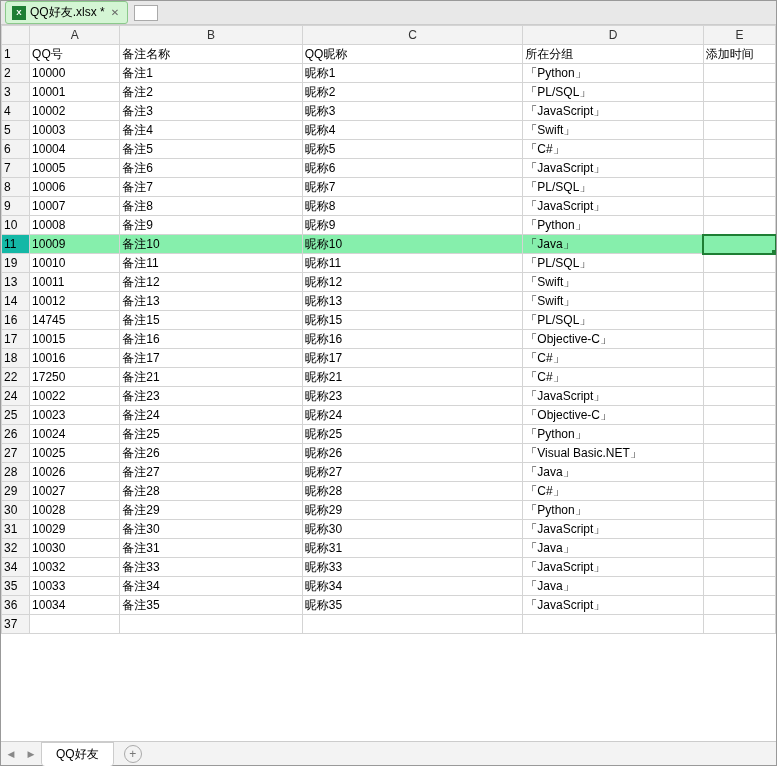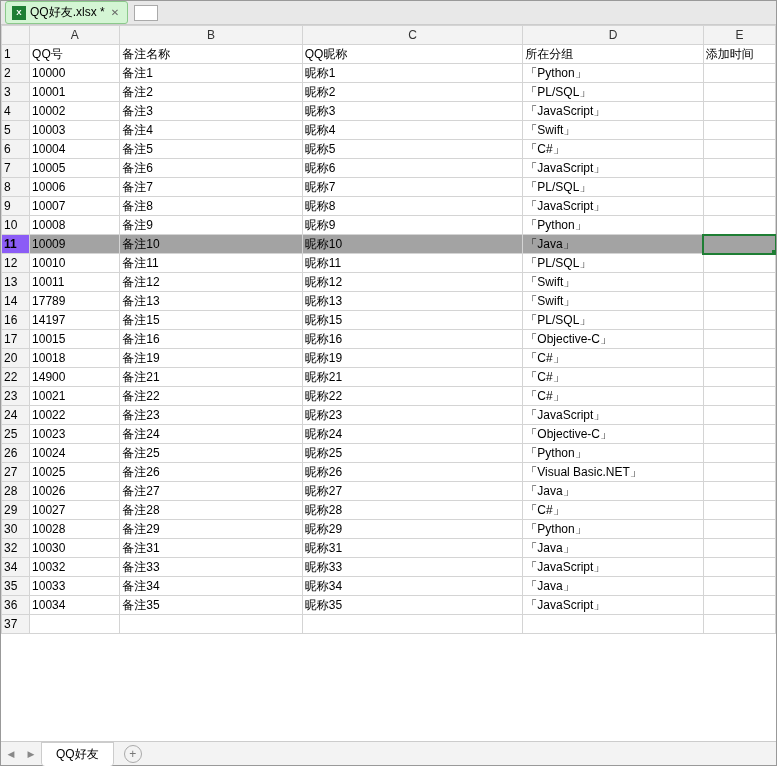--- a/index.html
+++ b/index.html
@@ -77,22 +77,22 @@
     }
     .corner { width: 28px; }
     .col-A { width: 90px; }
     .col-B { width: 182px; }
     .col-C { width: 220px; }
     .col-D { width: 180px; }
     .col-E { width: 72px; }
     .rowhdr { text-align: center; background: #f3f3f3; font-weight: normal; }
     .num { text-align: right; padding-right: 4px; }
     
-    tr.highlighted td { background: #a3a3a3; }
-    tr.highlighted td.rowhdr { background: #8b5cf6; font-weight: bold; }
+    tr.highlighted td { background: #86efac; }
+    tr.highlighted td.rowhdr { background: #14b8a6; }
     
     .active-cell {
       outline: 2px solid #1e7e34;
       outline-offset: -1px;
       position: relative;
     }
     .active-cell::after {
       content: "";
       position: absolute;
       right: -2px; bottom: -2px;
@@ -245,80 +245,72 @@
           </tr>
           <tr class="highlighted">
             <td class="rowhdr">11</td>
             <td class="num ">10009</td>
             <td class=" ">备注10</td>
             <td class=" ">昵称10</td>
             <td class=" ">「Java」</td>
             <td class=" active-cell"></td>
           </tr>
           <tr>
-            <td class="rowhdr">12</td>
+            <td class="rowhdr">19</td>
             <td class="num ">10010</td>
             <td class=" ">备注11</td>
             <td class=" ">昵称11</td>
             <td class=" ">「PL/SQL」</td>
             <td class=" "></td>
           </tr>
           <tr>
             <td class="rowhdr">13</td>
             <td class="num ">10011</td>
             <td class=" ">备注12</td>
             <td class=" ">昵称12</td>
             <td class=" ">「Swift」</td>
             <td class=" "></td>
           </tr>
           <tr>
             <td class="rowhdr">14</td>
-            <td class="num ">17789</td>
+            <td class="num ">10012</td>
             <td class=" ">备注13</td>
             <td class=" ">昵称13</td>
             <td class=" ">「Swift」</td>
             <td class=" "></td>
           </tr>
           <tr>
             <td class="rowhdr">16</td>
-            <td class="num ">14197</td>
+            <td class="num ">14745</td>
             <td class=" ">备注15</td>
             <td class=" ">昵称15</td>
             <td class=" ">「PL/SQL」</td>
             <td class=" "></td>
           </tr>
           <tr>
             <td class="rowhdr">17</td>
             <td class="num ">10015</td>
             <td class=" ">备注16</td>
             <td class=" ">昵称16</td>
             <td class=" ">「Objective-C」</td>
             <td class=" "></td>
           </tr>
           <tr>
-            <td class="rowhdr">20</td>
-            <td class="num ">10018</td>
-            <td class=" ">备注19</td>
-            <td class=" ">昵称19</td>
+            <td class="rowhdr">18</td>
+            <td class="num ">10016</td>
+            <td class=" ">备注17</td>
+            <td class=" ">昵称17</td>
             <td class=" ">「C#」</td>
             <td class=" "></td>
           </tr>
           <tr>
             <td class="rowhdr">22</td>
-            <td class="num ">14900</td>
+            <td class="num ">17250</td>
             <td class=" ">备注21</td>
             <td class=" ">昵称21</td>
-            <td class=" ">「C#」</td>
-            <td class=" "></td>
-          </tr>
-          <tr>
-            <td class="rowhdr">23</td>
-            <td class="num ">10021</td>
-            <td class=" ">备注22</td>
-            <td class=" ">昵称22</td>
             <td class=" ">「C#」</td>
             <td class=" "></td>
           </tr>
           <tr>
             <td class="rowhdr">24</td>
             <td class="num ">10022</td>
             <td class=" ">备注23</td>
             <td class=" ">昵称23</td>
             <td class=" ">「JavaScript」</td>
             <td class=" "></td>
@@ -362,20 +354,28 @@
             <td class=" ">昵称28</td>
             <td class=" ">「C#」</td>
             <td class=" "></td>
           </tr>
           <tr>
             <td class="rowhdr">30</td>
             <td class="num ">10028</td>
             <td class=" ">备注29</td>
             <td class=" ">昵称29</td>
             <td class=" ">「Python」</td>
+            <td class=" "></td>
+          </tr>
+          <tr>
+            <td class="rowhdr">31</td>
+            <td class="num ">10029</td>
+            <td class=" ">备注30</td>
+            <td class=" ">昵称30</td>
+            <td class=" ">「JavaScript」</td>
             <td class=" "></td>
           </tr>
           <tr>
             <td class="rowhdr">32</td>
             <td class="num ">10030</td>
             <td class=" ">备注31</td>
             <td class=" ">昵称31</td>
             <td class=" ">「Java」</td>
             <td class=" "></td>
           </tr>

